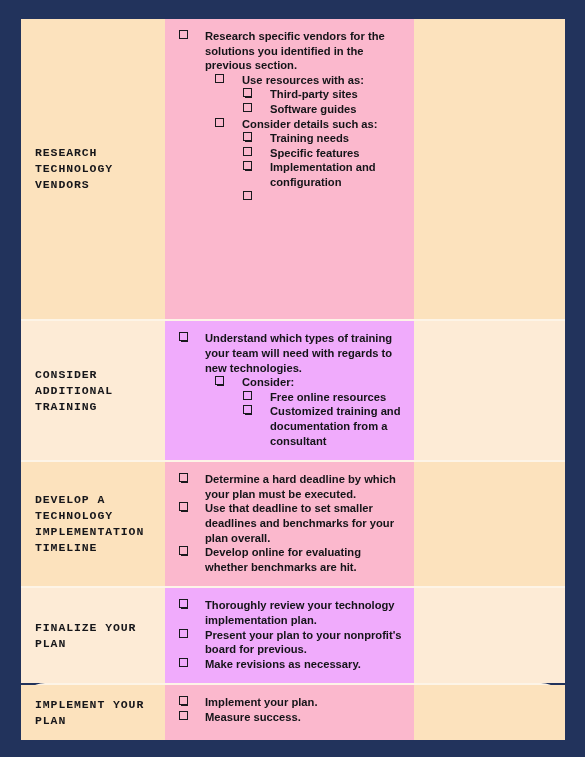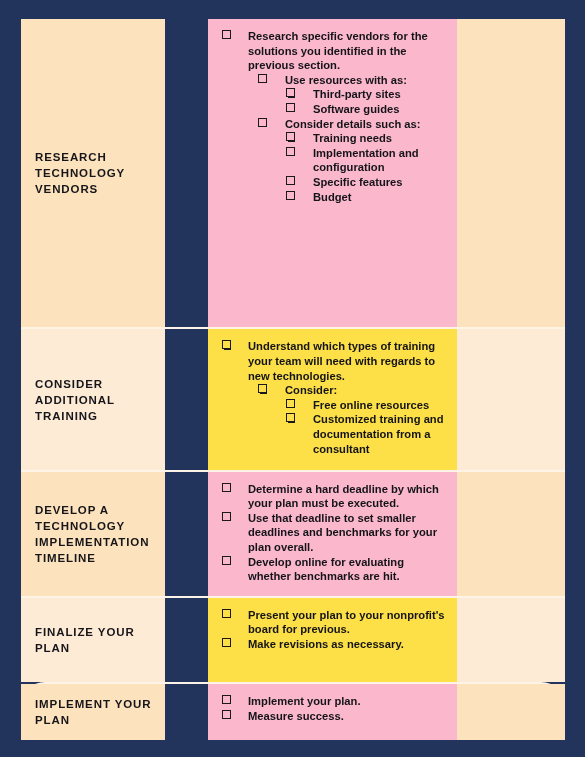--- a/index.html
+++ b/index.html
@@ -52,42 +52,41 @@
     box-sizing: border-box;
     display: flex;
     align-items: center;
     padding: 6px 10px 6px 14px;
   }
   .col-items {
     width: 249px;
     flex: 0 0 249px;
     box-sizing: border-box;
     padding: 10px 8px 12px 4px;
-    margin-left: 43px;
   }
   .col-notes {
     flex: 1 1 auto;
     box-sizing: border-box;
   }
 
   
   .row-odd  .col-label,
   .row-odd  .col-notes { background: #fce2bd; }
   .row-odd  .col-items { background: #fbb8cd; }
 
   .row-even .col-label,
   .row-even .col-notes { background: #fdebd6; }
-  .row-even .col-items { background: #fde047; }
+  .row-even .col-items { background: #f0abfc; }
 
   
   .table-row + .table-row { border-top: 2px solid #fdf4e7; }
 
   
   .row-label {
-    font-family: Liberation Sans, sans-serif;
+    font-family: Liberation Mono, monospace;
     font-weight: bold;
     font-size: 11.5px;
     line-height: 16px;
     letter-spacing: 0.9px;
     color: #16161a;
     text-transform: uppercase;
   }
 
   
   ul.items {
@@ -178,29 +177,28 @@
             <li class="item lvl2">
               <span class="box"></span>
               <span class="txt">Consider details such as:</span>
             </li>
             <li class="item lvl3">
               <span class="box"></span>
               <span class="txt">Training needs</span>
             </li>
             <li class="item lvl3">
               <span class="box"></span>
+              <span class="txt">Specific features</span>
+            </li>
+            <li class="item lvl3">
+              <span class="box"></span>
               <span class="txt">Implementation and configuration</span>
             </li>
             <li class="item lvl3">
               <span class="box"></span>
-              <span class="txt">Specific features</span>
-            </li>
-            <li class="item lvl3">
-              <span class="box"></span>
-              <span class="txt">Budget</span>
             </li>
           </ul>
         </div>
         <div class="col-notes"></div>
       </div>
       <div class="table-row row-even" style="flex: 5 1 0px;">
         <div class="col-label">
           <div class="row-label">CONSIDER ADDITIONAL TRAINING</div>
         </div>
         <div class="col-items">
@@ -251,20 +249,21 @@
         <div class="col-notes"></div>
       </div>
       <div class="table-row row-even" style="flex: 3 1 0px;">
         <div class="col-label">
           <div class="row-label">FINALIZE YOUR PLAN</div>
         </div>
         <div class="col-items">
           <ul class="items">
             <li class="item lvl1">
               <span class="box"></span>
+              <span class="txt">Thoroughly review your technology implementation plan.</span>
             </li>
             <li class="item lvl1">
               <span class="box"></span>
               <span class="txt">Present your plan to your nonprofit's board for previous.</span>
             </li>
             <li class="item lvl1">
               <span class="box"></span>
               <span class="txt">Make revisions as necessary.</span>
             </li>
           </ul>

